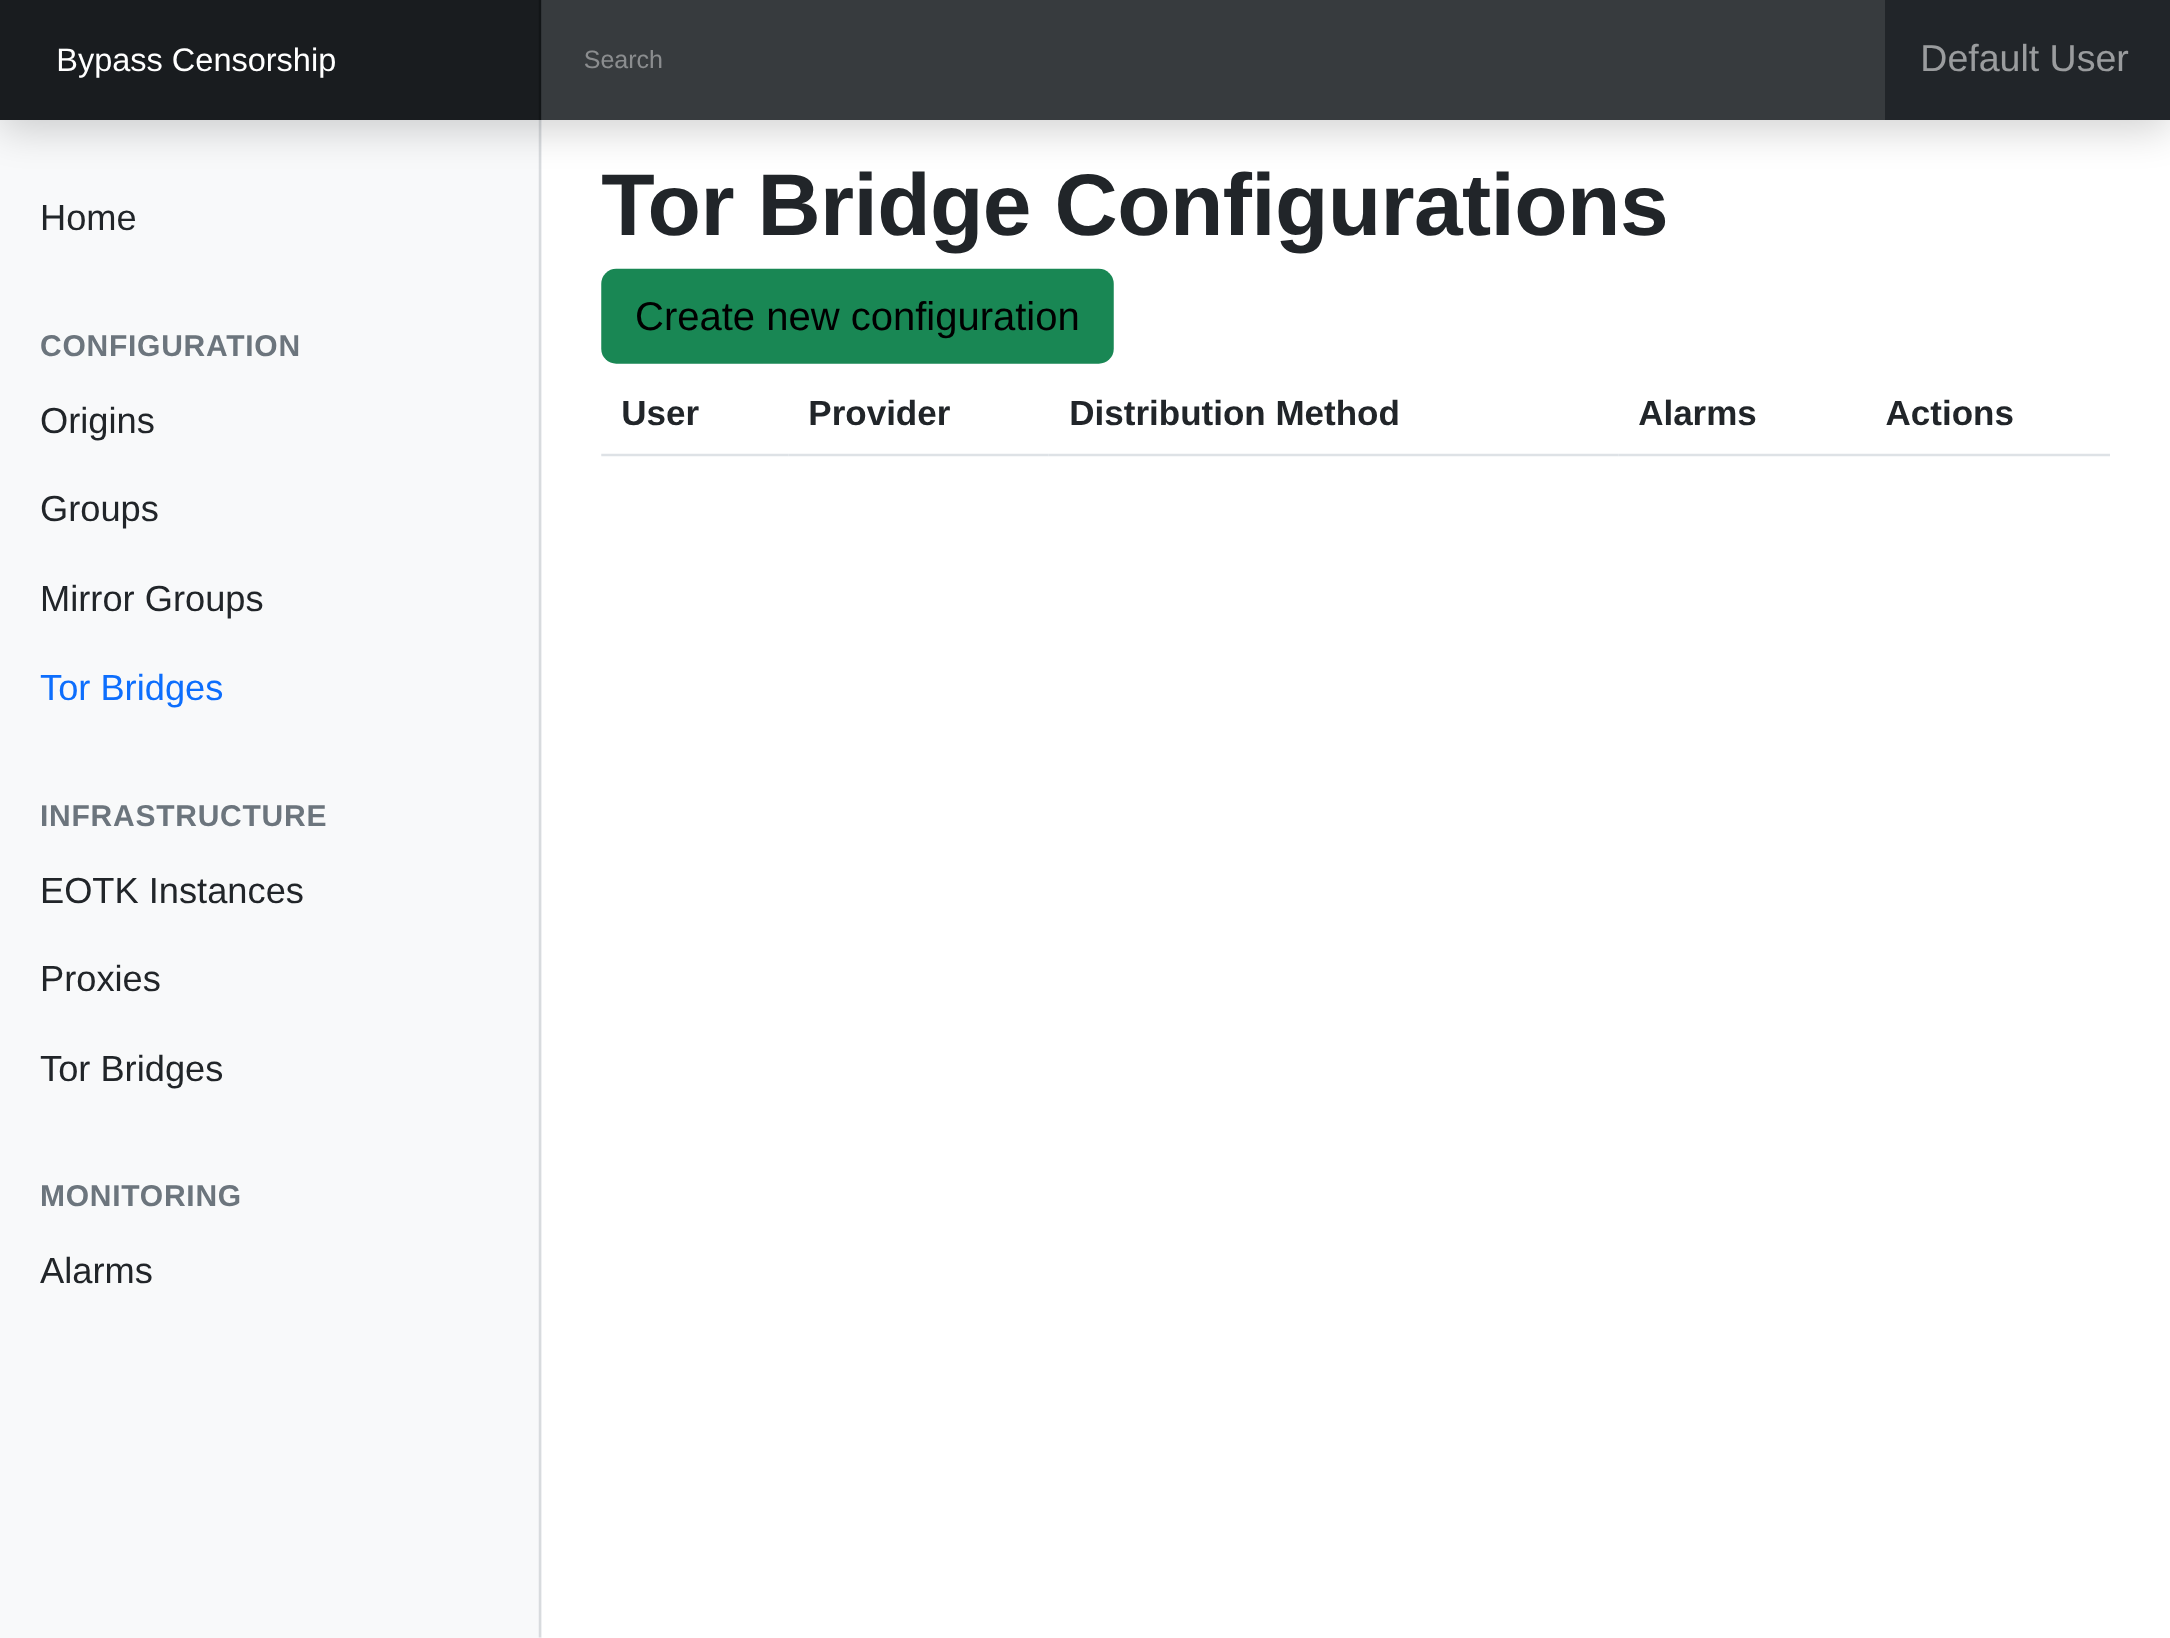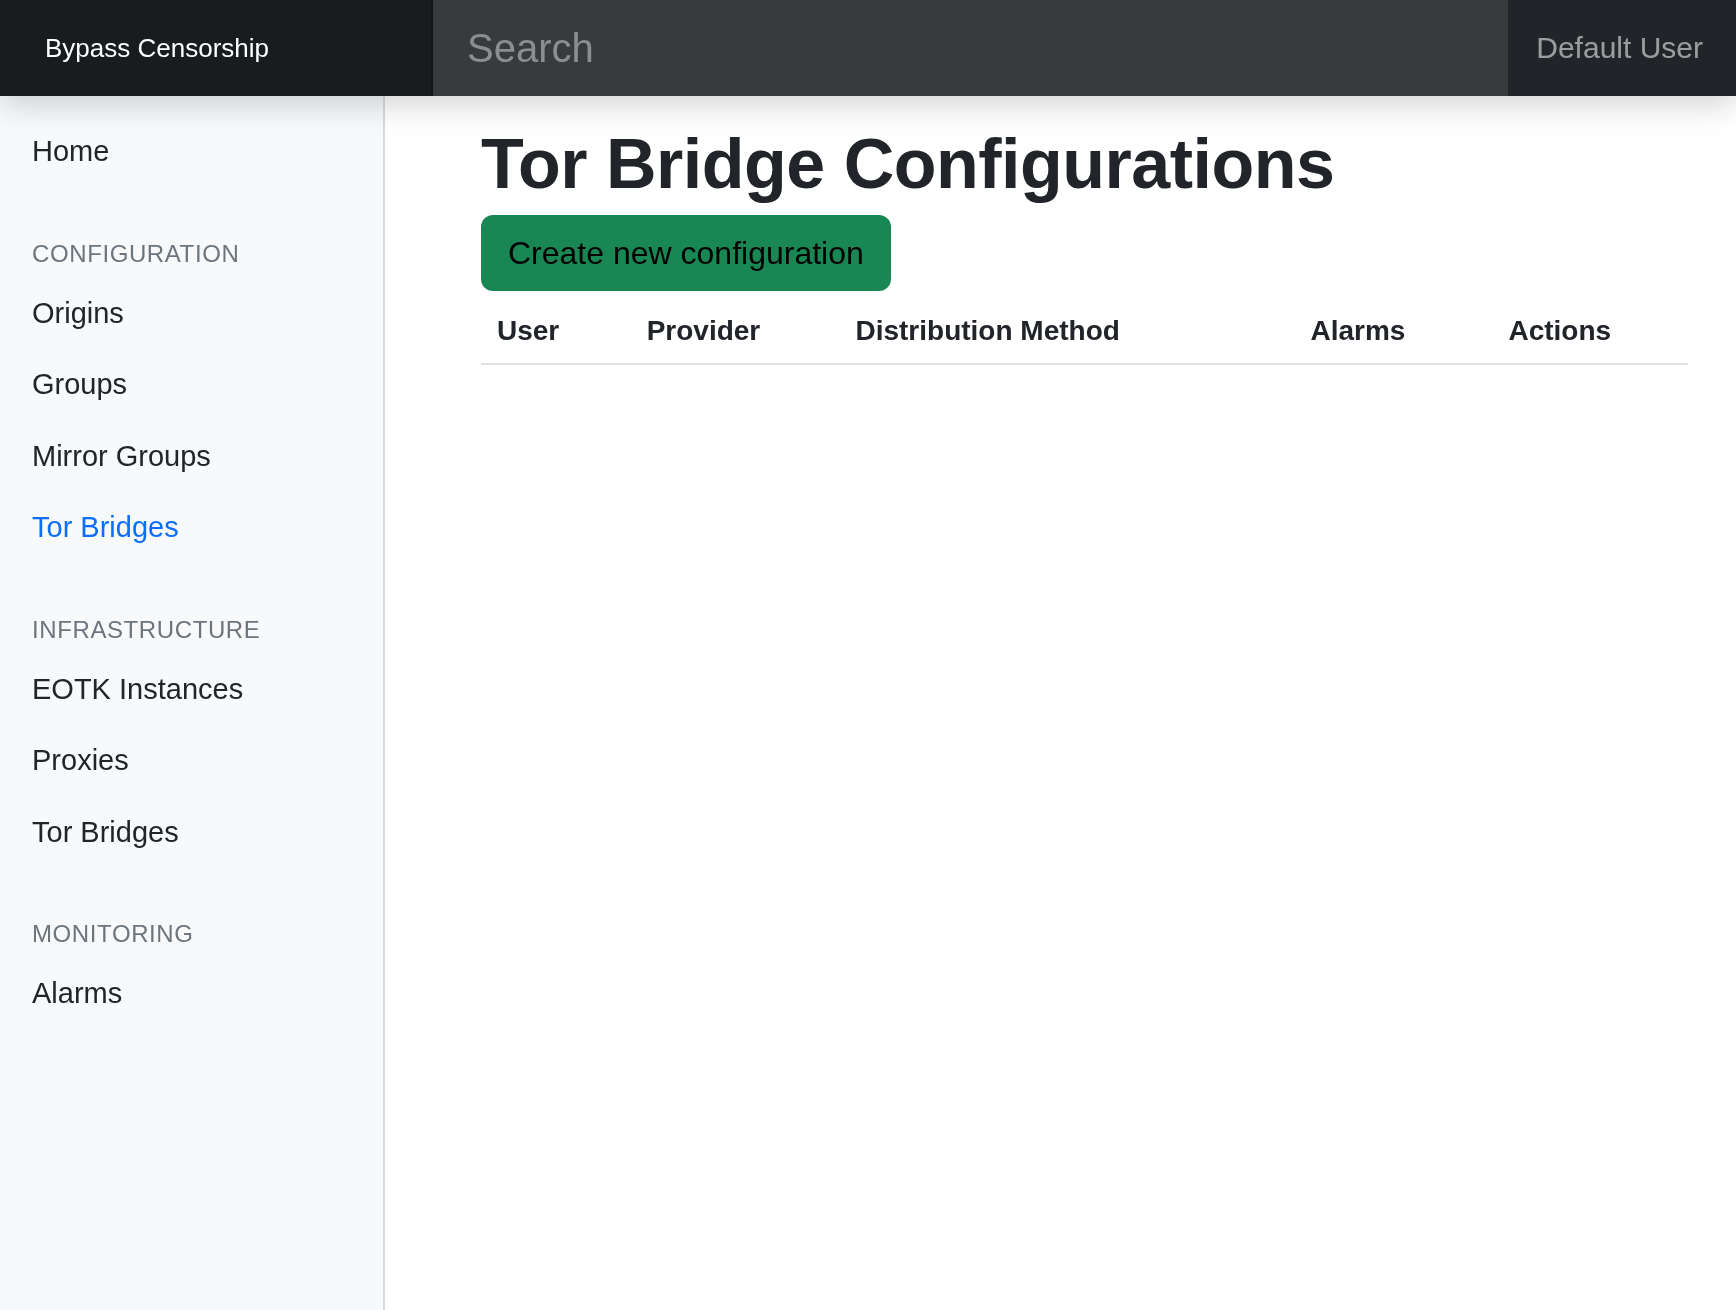--- a/index.html
+++ b/index.html
@@ -37,56 +37,56 @@
     box-shadow:inset -2px 0 0 rgba(0,0,0,.25);
     color:#fff; font-size:26px;
     display:flex; align-items:center;
     padding-left:45px;
     text-decoration:none; white-space:nowrap;
   }
   .search{
     flex:1 1 auto; min-width:0;
     background:var(--search_bg,#373b3e);
     border:0; outline:none;
-    color:#fff; font-size:40px;
+    color:#fff; font-size:20px;
     padding:0 24px 0 34px;
     font-family:inherit;
   }
   .search::placeholder{ color:rgba(255,255,255,.42); }
   .user-nav{
     flex:0 0 228px; width:228px;
     display:flex; align-items:center; justify-content:flex-end;
     padding-right:33px;
     color:rgba(255,255,255,.55);
     font-size:30px; white-space:nowrap;
     cursor:pointer; text-decoration:none;
   }
 
   
   .sidebar{
-    position:fixed; top:96px; left:0; bottom:0; width:385px;
+    position:fixed; top:96px; left:0; bottom:0; width:433px;
     background:var(--sidebar_bg,#f8f9fa);
     border-right:2px solid var(--sidebar_border,#d8dbde);
-    padding-top:20px;
+    padding-top:44px;
     overflow:hidden;
     z-index:50;
   }
   .sidebar ul{ list-style:none; margin:0; padding:0; }
   .nav-link{
     display:block;
     padding:14px 32px;
     font-size:29px; line-height:1.5;
     color:var(--text_dark,#212529);
     text-decoration:none; cursor:pointer; white-space:nowrap;
   }
   .nav-link.active{ color:var(--accent_blue,#0d6efd); }
   .sidebar-heading{
     margin:52px 0 10px;
     padding:0 32px;
-    font-size:24px; font-weight:400;
+    font-size:24px; font-weight:700;
     letter-spacing:.6px;
     text-transform:uppercase;
     color:var(--muted_gray,#6c757d);
     white-space:nowrap;
   }
 
   
   main{
     margin:96px 0 0 433px;
     padding:30px 48px 48px;

